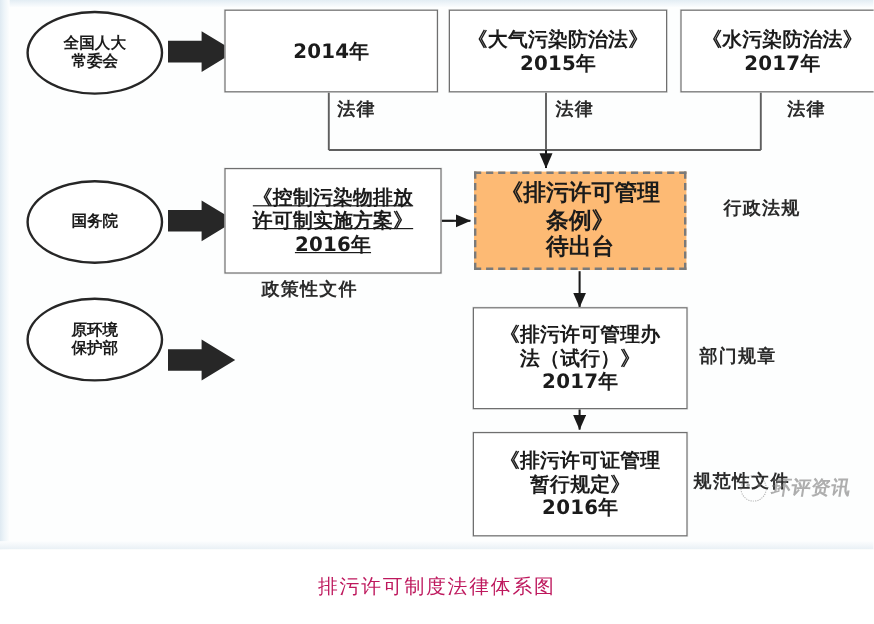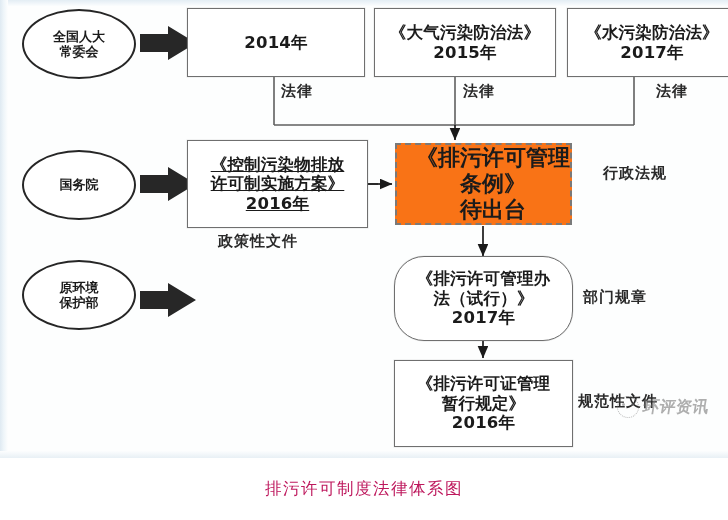--- a/index.html
+++ b/index.html
@@ -48,22 +48,22 @@
     background:#ffffff;
     font-size:16.5px;
     font-weight:700;
     letter-spacing:.2px;
     box-shadow:0 0 0 .5px rgba(120,120,120,.18);
   }
   .box .inner{padding:0 4px;}
   .box .yr{font-weight:700;}
   .dashed{
     border:2px dashed #7a7a7a;
-    background:#f97316;
-    font-size:22px;font-weight:700;justify-content:flex-end;
+    background:#fdba74;
+    font-size:19px;font-weight:700;
   }
   .ellipse{
     border:2.1px solid #262626;
     border-radius:50%;
     background:#ffffff;
     font-size:13px;
     font-weight:700;
   }
 
   
@@ -166,21 +166,21 @@
         <div>常委会</div>
       </div>
     </div>
 
     <div class="node ellipse" style="left:22px;top:150px;width:114px;height:70px;">
       <div class="inner">
         <div>国务院</div>
       </div>
     </div>
 
-    <div class="node ellipse" style="left:22px;top:260px;width:114px;height:70px;">
+    <div class="node ellipse" style="left:22px;top:248px;width:114px;height:70px;">
       <div class="inner">
         <div>原环境</div>
         <div>保护部</div>
       </div>
     </div>
 
     <div class="node box" style="left:187px;top:8px;width:178px;height:69px;">
       <div class="inner">
         <div class="yr">2014年</div>
       </div>
@@ -215,21 +215,21 @@
 
     <div class="node dashed" style="left:395px;top:143px;width:177px;height:82px;">
       <div class="inner">
         <div>《排污许可管理</div>
         <div>条例》</div>
         <div>待出台</div>
       </div>
     </div>
     <div class="anno" style="left:583px;top:164px;margin-left:20px;">行政法规</div>
 
-    <div class="node box" style="left:394px;top:256px;width:179px;height:85px;border-radius:30px;">
+    <div class="node box" style="left:394px;top:256px;width:179px;height:85px;">
       <div class="inner">
         <div>《排污许可管理办</div>
         <div>法（试行）》</div>
         <div class="yr">2017年</div>
       </div>
     </div>
     <div class="anno" style="left:583px;top:288px;">部门规章</div>
 
     <div class="node box" style="left:394px;top:360px;width:179px;height:87px;">
       <div class="inner">

